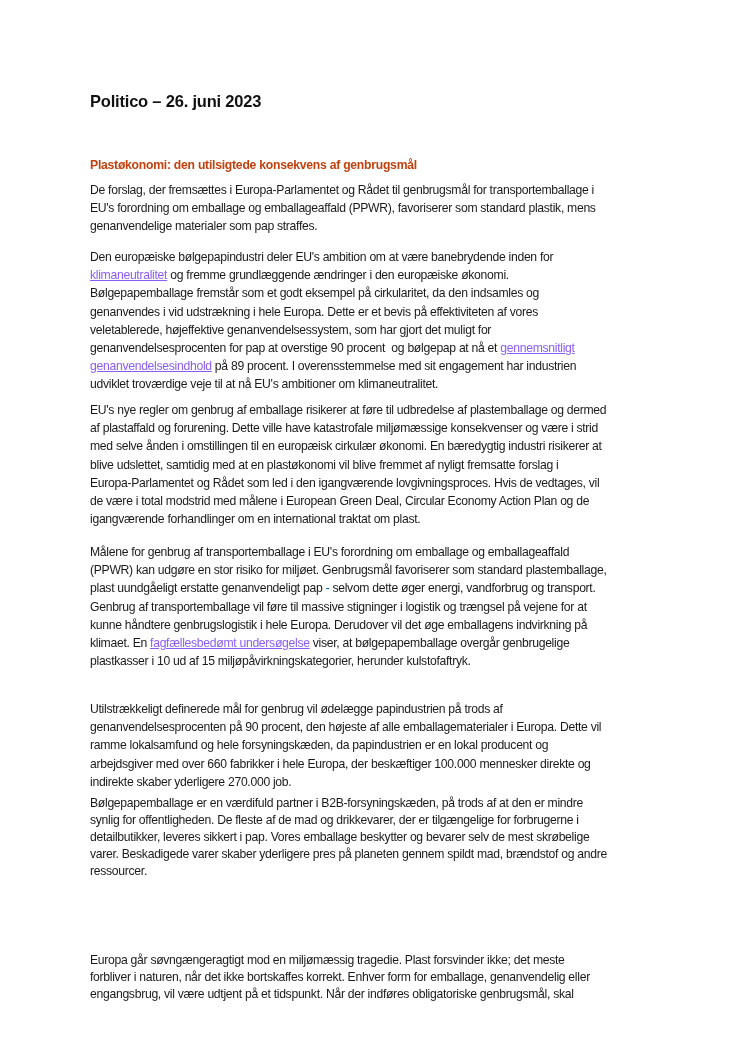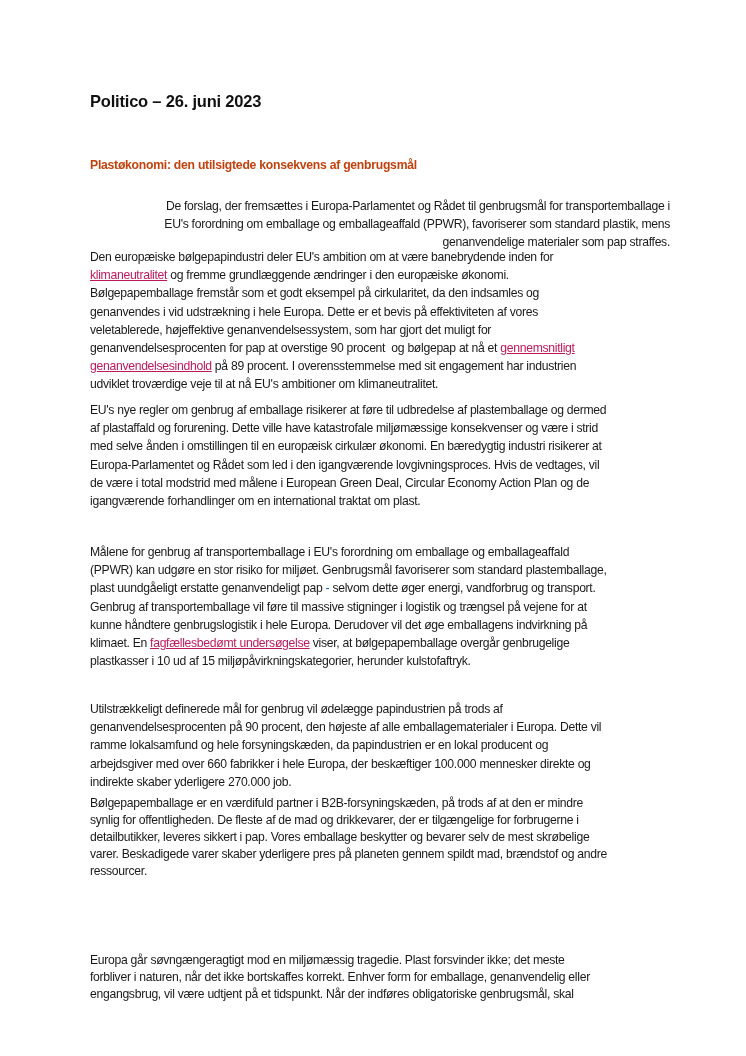--- a/index.html
+++ b/index.html
@@ -15,53 +15,54 @@
   .subheading {
     position: absolute; left: 90px; top: 158px;
     font-size: 12.2px; font-weight: bold; letter-spacing: -0.25px; color: #c2410c;
   }
   .para { position: absolute; left: 90px; width: 580px; }
   .line {
     display: block; white-space: nowrap;
     font-size: 12.2px; letter-spacing: -0.3px; height: 18.2px; line-height: 18.2px;
   }
   .tight .line { height: 17px; line-height: 17px; }
-  a.link { color: #be185d; text-decoration: underline; }
+  a.link { color: #8b5cf6; text-decoration: underline; }
   .blue { color: #0563C1; }
 </style>
 </head>
 <body>
 
 <div class="page">
 
   <div class="title">Politico – 26. juni 2023</div>
 
   <div class="subheading">Plastøkonomi: den utilsigtede konsekvens af genbrugsmål</div>
 
-  <div class="para" style="top:197px;text-align:right;">
+  <div class="para" style="top:181px;">
     <span class="line">De forslag, der fremsættes i Europa-Parlamentet og Rådet til genbrugsmål for transportemballage i</span>
     <span class="line">EU's forordning om emballage og emballageaffald (PPWR), favoriserer som standard plastik, mens</span>
     <span class="line">genanvendelige materialer som pap straffes.</span>
   </div>
 
   <div class="para" style="top:248px;">
     <span class="line">Den europæiske bølgepapindustri deler EU's ambition om at være banebrydende inden for</span>
     <span class="line"><a class="link" href="#">klimaneutralitet</a><span> og fremme grundlæggende ændringer i den europæiske økonomi.</span></span>
     <span class="line">Bølgepapemballage fremstår som et godt eksempel på cirkularitet, da den indsamles og</span>
     <span class="line">genanvendes i vid udstrækning i hele Europa. Dette er et bevis på effektiviteten af vores</span>
     <span class="line">veletablerede, højeffektive genanvendelsessystem, som har gjort det muligt for</span>
     <span class="line"><span style="white-space:pre;">genanvendelsesprocenten for pap at overstige 90 procent  og bølgepap at nå et </span><a class="link" href="#">gennemsnitligt</a></span>
     <span class="line"><a class="link" href="#">genanvendelsesindhold</a><span> på 89 procent. I overensstemmelse med sit engagement har industrien</span></span>
     <span class="line">udviklet troværdige veje til at nå EU's ambitioner om klimaneutralitet.</span>
   </div>
 
   <div class="para" style="top:401px;">
     <span class="line">EU's nye regler om genbrug af emballage risikerer at føre til udbredelse af plastemballage og dermed</span>
     <span class="line">af plastaffald og forurening. Dette ville have katastrofale miljømæssige konsekvenser og være i strid</span>
     <span class="line">med selve ånden i omstillingen til en europæisk cirkulær økonomi. En bæredygtig industri risikerer at</span>
+    <span class="line">blive udslettet, samtidig med at en plastøkonomi vil blive fremmet af nyligt fremsatte forslag i</span>
     <span class="line">Europa-Parlamentet og Rådet som led i den igangværende lovgivningsproces. Hvis de vedtages, vil</span>
     <span class="line">de være i total modstrid med målene i European Green Deal, Circular Economy Action Plan og de</span>
     <span class="line">igangværende forhandlinger om en international traktat om plast.</span>
   </div>
 
   <div class="para" style="top:543px;">
     <span class="line">Målene for genbrug af transportemballage i EU's forordning om emballage og emballageaffald</span>
     <span class="line">(PPWR) kan udgøre en stor risiko for miljøet. Genbrugsmål favoriserer som standard plastemballage,</span>
     <span class="line"><span style="white-space:pre;">plast uundgåeligt erstatte genanvendeligt pap </span><span class="blue">-</span><span style="white-space:pre;"> selvom dette øger energi, vandforbrug og transport.</span></span>
     <span class="line">Genbrug af transportemballage vil føre til massive stigninger i logistik og trængsel på vejene for at</span>

